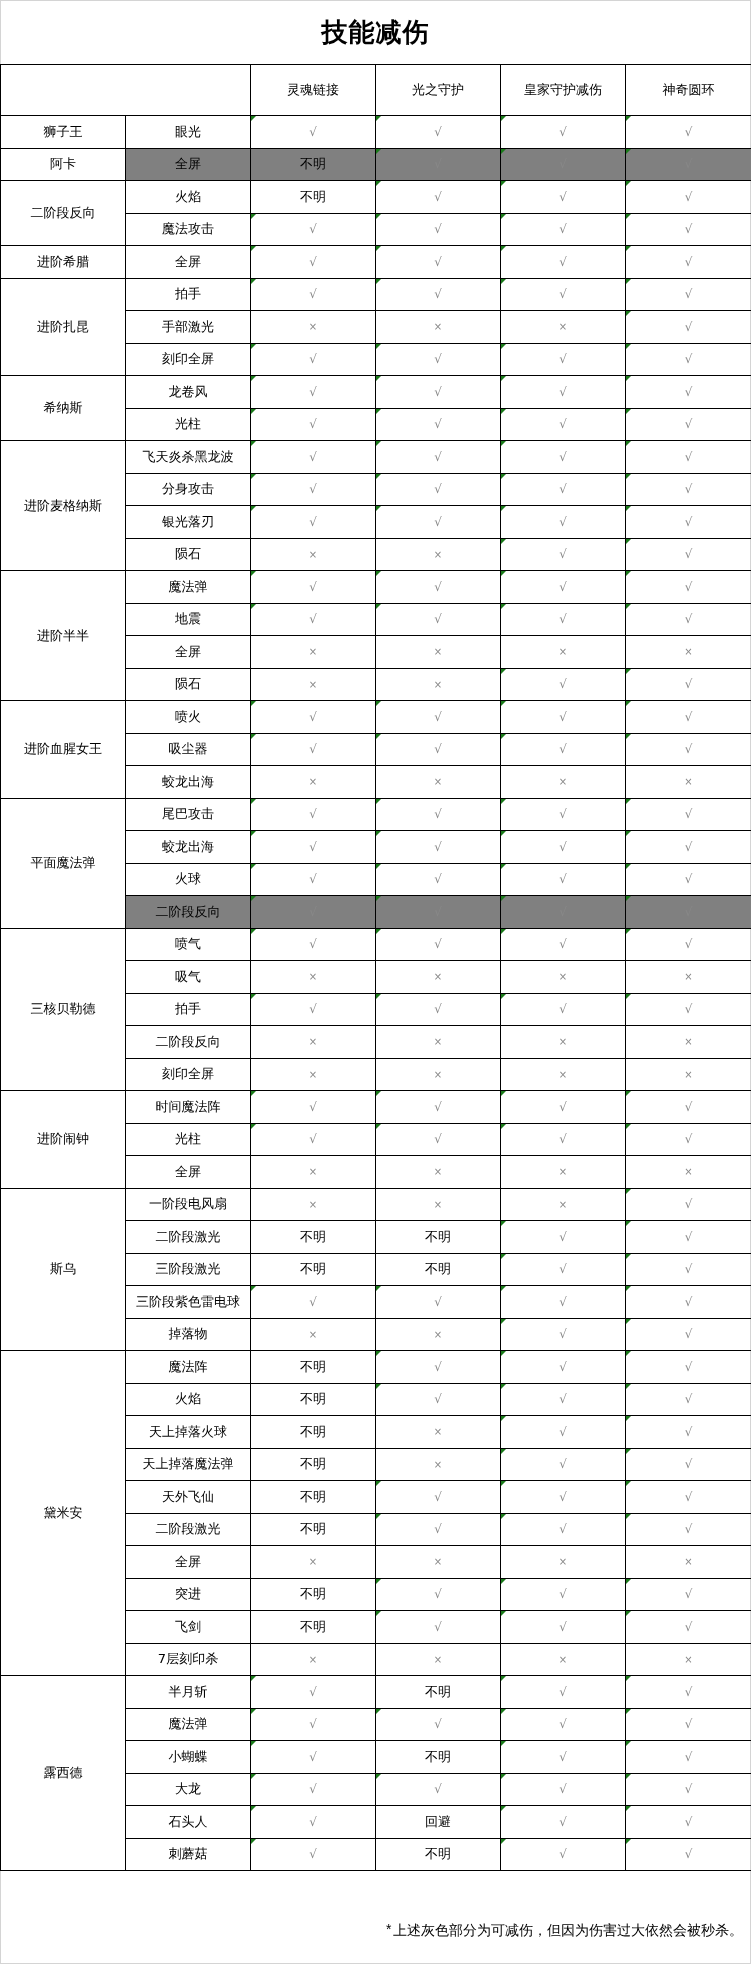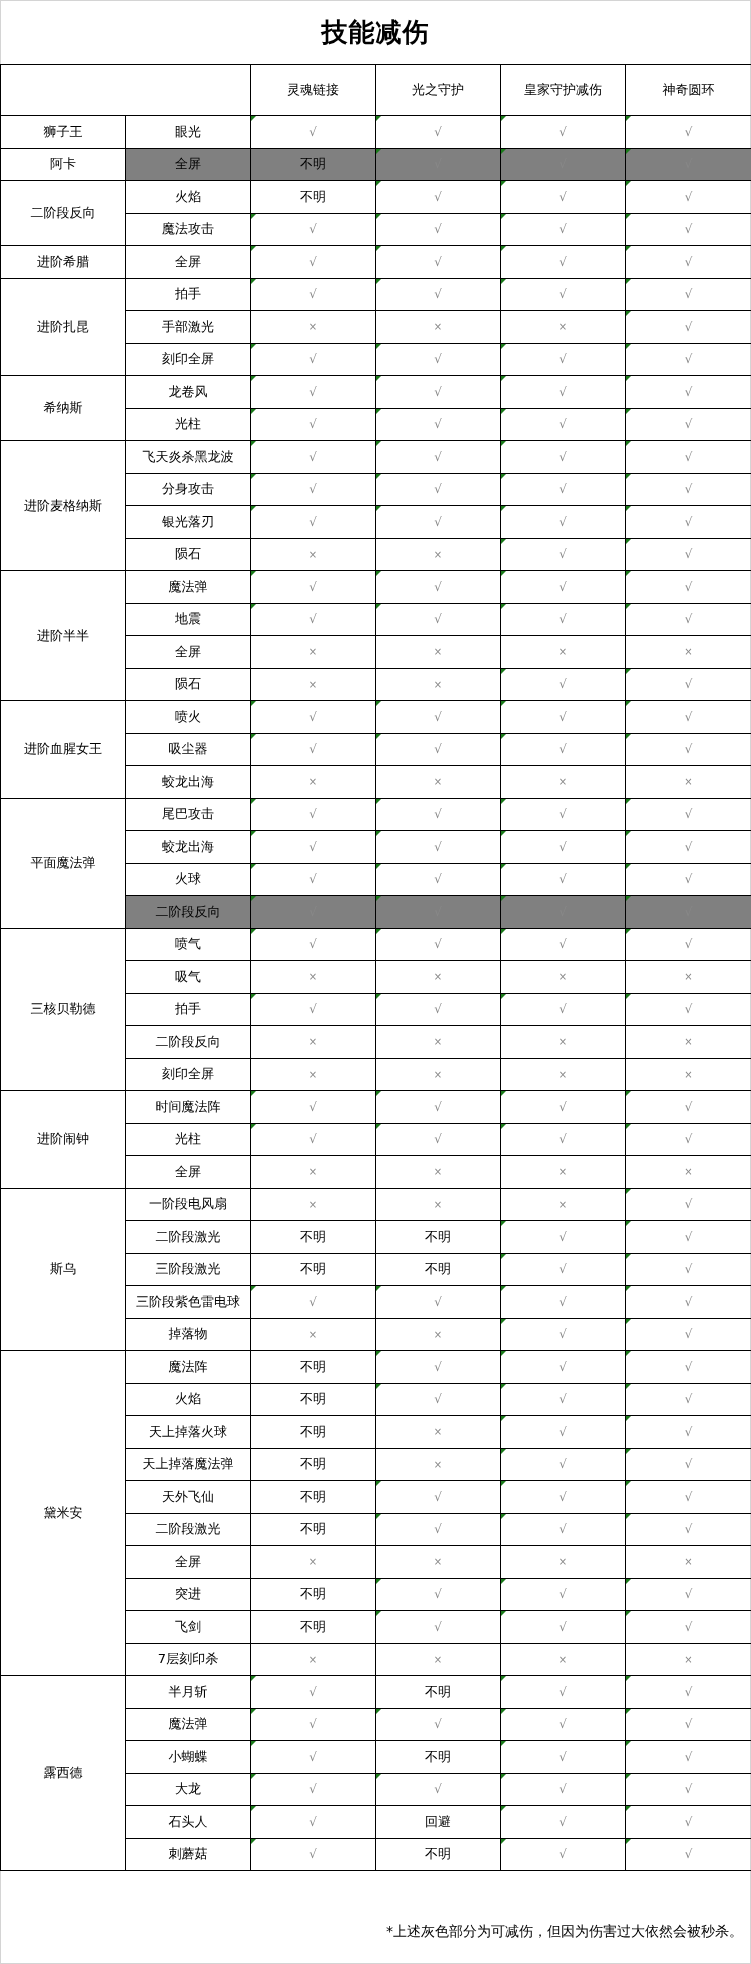--- a/index.html
+++ b/index.html
@@ -7,21 +7,21 @@
   .frame { position:absolute; left:0; top:0; width:749px; height:1962px; border:1px solid #d4d4d4; }
   .title { position:absolute; left:0; top:0; width:751px; height:48px; line-height:65px; text-align:center; font-size:26px; font-weight:bold; letter-spacing:1px; }
   table { position:absolute; left:0; top:64px; border-collapse:collapse; table-layout:fixed; width:751px; }
   td, th { border:1.5px solid #000; text-align:center; vertical-align:middle; font-size:13px; font-weight:normal; padding:0; position:relative; overflow:hidden; white-space:nowrap; }
   th { height:50px; }
   td { height:31.5px; }
   td.gray { background:#808080; }
   td.mark { color:#888; font-size:12px; }
   td.mark.x { font-size:10px; }
   td.tri::before { content:""; position:absolute; left:0; top:0; width:0; height:0; border-top:5px solid #1a7a1a; border-right:5px solid transparent; }
-  .note { position:absolute; right:8px; top:1898px; height:66px; line-height:66px; font-size:14px; }
+  .note { position:absolute; right:8px; top:1898px; height:66px; line-height:66px; font-size:14px;font-family:Liberation Mono, monospace; }
 </style>
 </head>
 <body>
 
 <div class="frame"></div>
 <div class="title">技能减伤</div>
 
 <table>
   <colgroup>
     <col style="width:125px">

